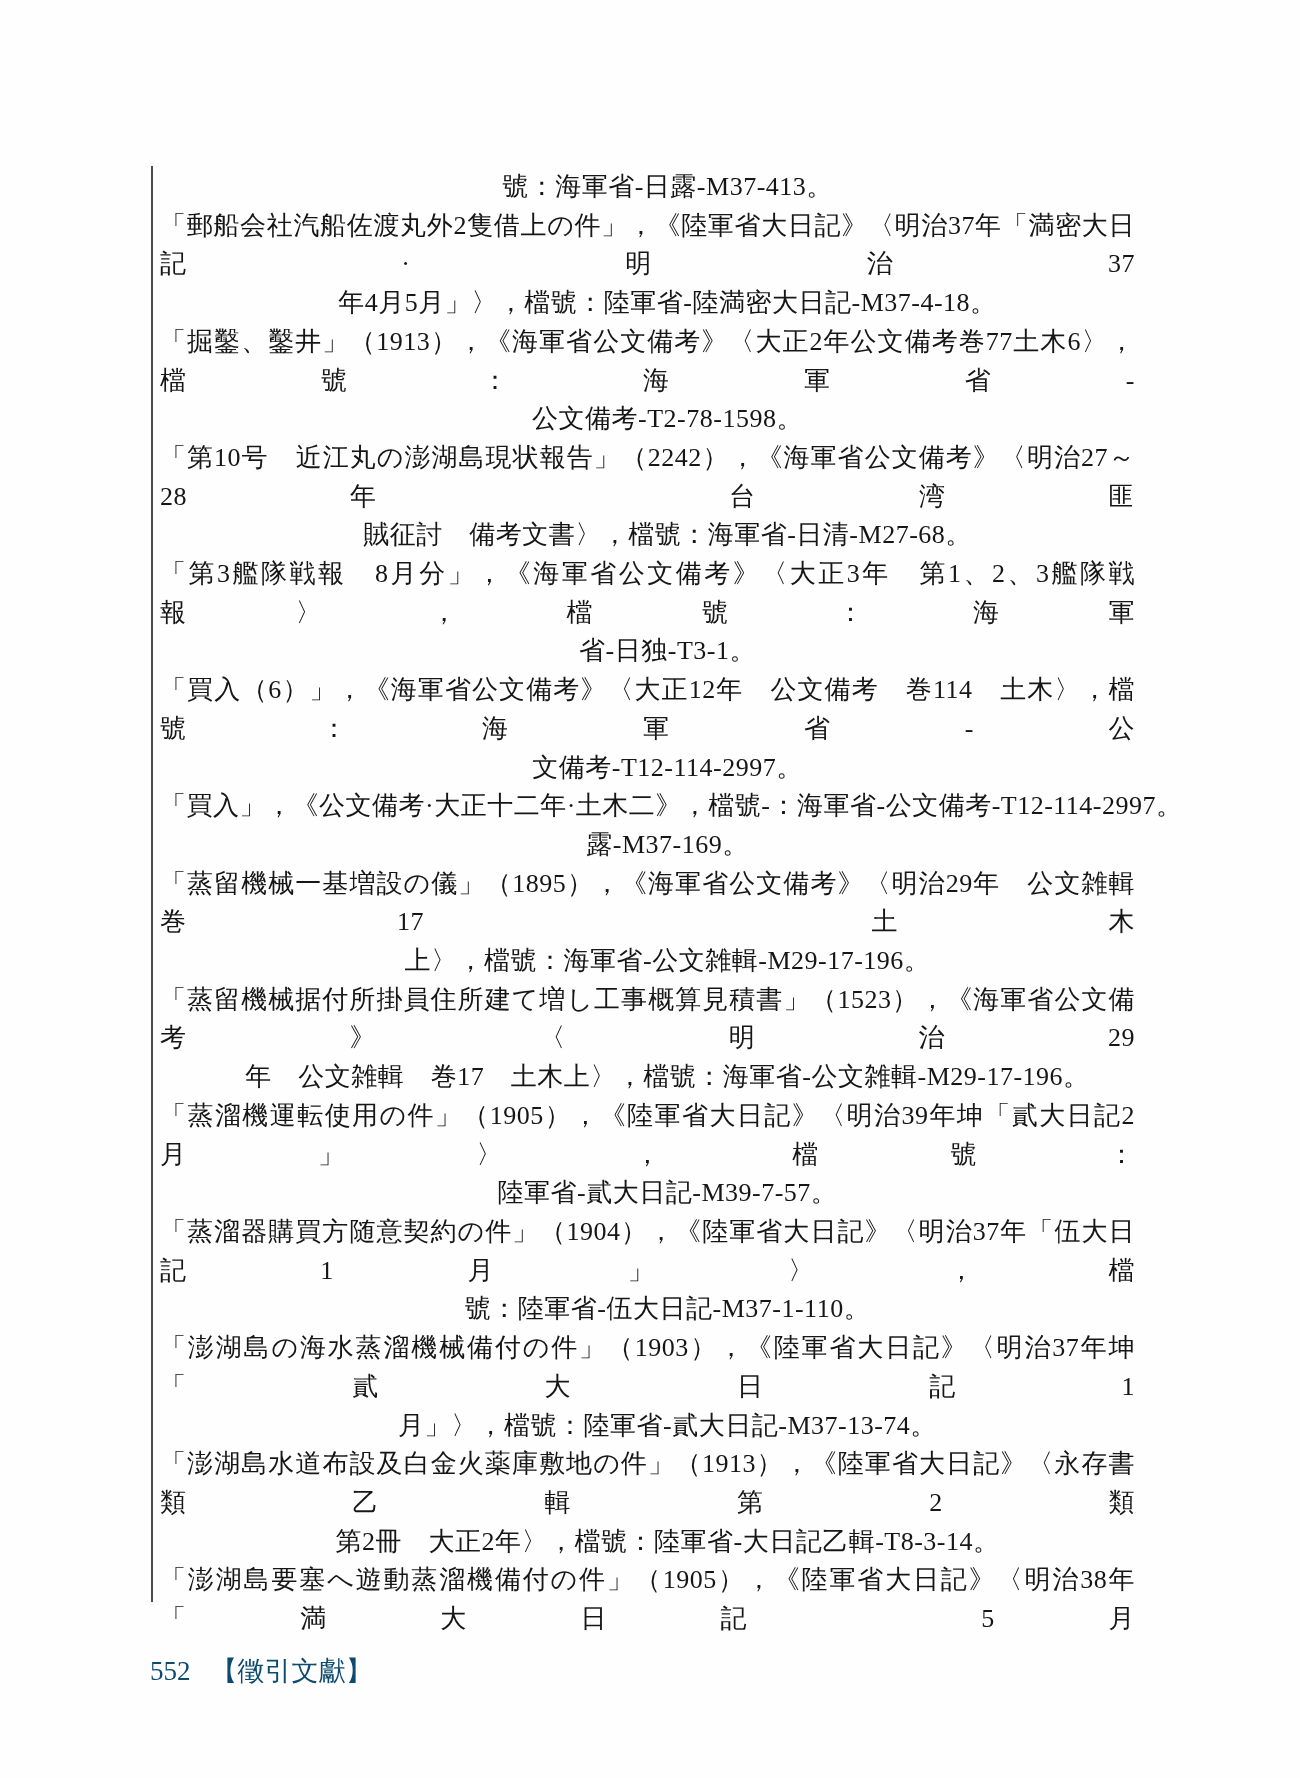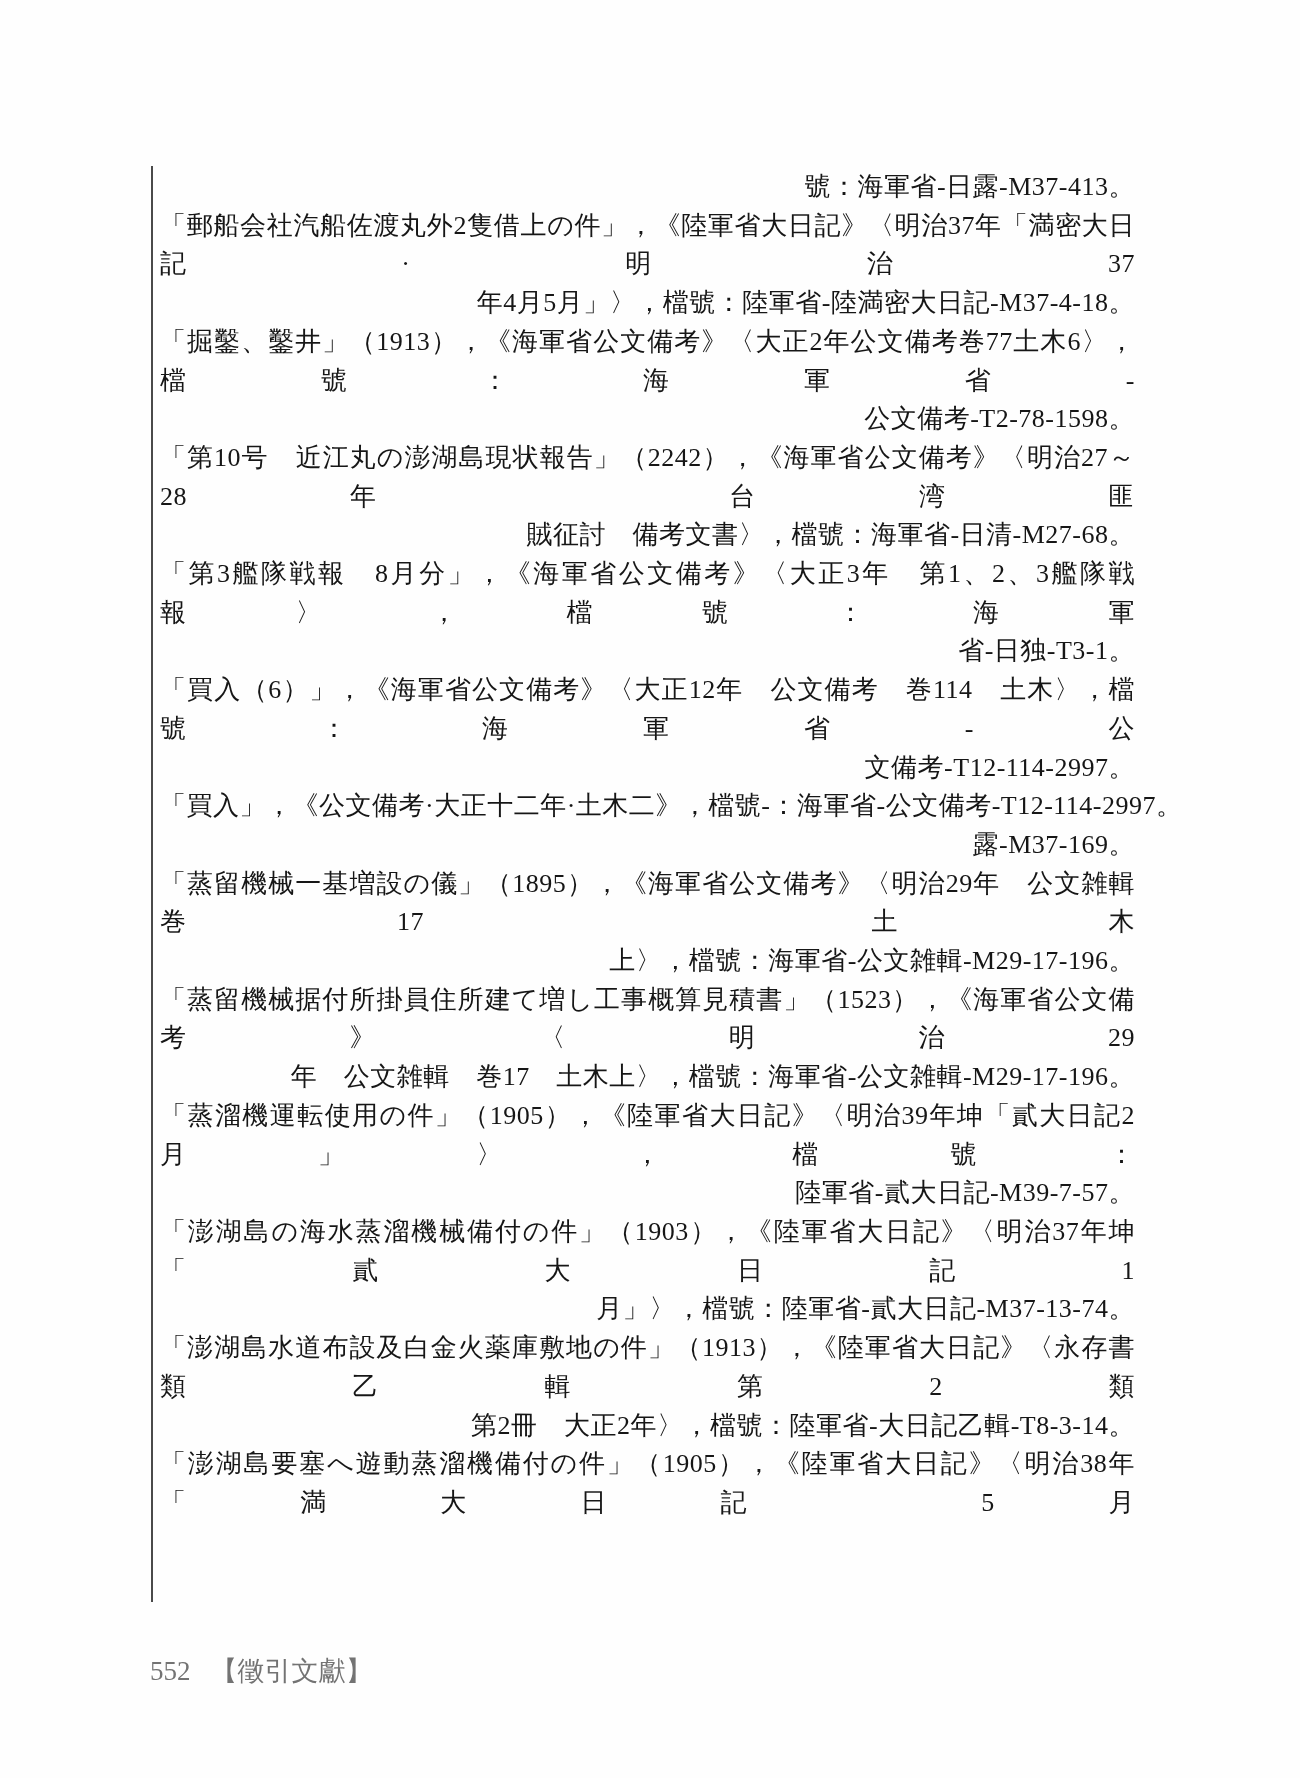--- a/index.html
+++ b/index.html
@@ -29,34 +29,34 @@
     left: 160px;
     top: 168px;
     width: 975px;
     font-size: 26px;
     line-height: 38.7px;
     letter-spacing: 0.5px;
   }
   .entry { margin: 0; padding: 0; }
   .line {
     white-space: nowrap;
-    text-align: right;
+    text-align: center;
   }
   .line.cont { padding-left: 40px; }
   .line.just {
     text-align: justify;
     text-align-last: justify;
     white-space: normal;
   }
   .footer {
     position: absolute;
     left: 150px;
     top: 1653px;
     font-size: 27px;
-    color: #737373;
+    color: #0c4a6e;
   }
   .footer .section { margin-left: 20px; }
 </style>
 </head>
 <body>
 
 <div class="page">
   <div class="margin-rule"></div>
 
   <div class="biblio">
@@ -95,20 +95,24 @@
       </div>
       <div class="entry">
         <div class="line just">「蒸留機械据付所掛員住所建て増し工事概算見積書」（1523），《海軍省公文備考》〈明治29</div>
         <div class="line cont">年　公文雑輯　巻17　土木上〉，檔號：海軍省-公文雑輯-M29-17-196。</div>
       </div>
       <div class="entry">
         <div class="line just">「蒸溜機運転使用の件」（1905），《陸軍省大日記》〈明治39年坤「貳大日記2月」〉，檔號：</div>
         <div class="line cont">陸軍省-貳大日記-M39-7-57。</div>
       </div>
       <div class="entry">
+        <div class="line just">「蒸溜器購買方随意契約の件」（1904），《陸軍省大日記》〈明治37年「伍大日記1月」〉，檔</div>
+        <div class="line cont">號：陸軍省-伍大日記-M37-1-110。</div>
+      </div>
+      <div class="entry">
         <div class="line just">「澎湖島の海水蒸溜機械備付の件」（1903），《陸軍省大日記》〈明治37年坤「貳大日記1</div>
         <div class="line cont">月」〉，檔號：陸軍省-貳大日記-M37-13-74。</div>
       </div>
       <div class="entry">
         <div class="line just">「澎湖島水道布設及白金火薬庫敷地の件」（1913），《陸軍省大日記》〈永存書類乙輯第2類</div>
         <div class="line cont">第2冊　大正2年〉，檔號：陸軍省-大日記乙輯-T8-3-14。</div>
       </div>
       <div class="entry">
         <div class="line just">「澎湖島要塞へ遊動蒸溜機備付の件」（1905），《陸軍省大日記》〈明治38年「満大日記 5月</div>
       </div>

